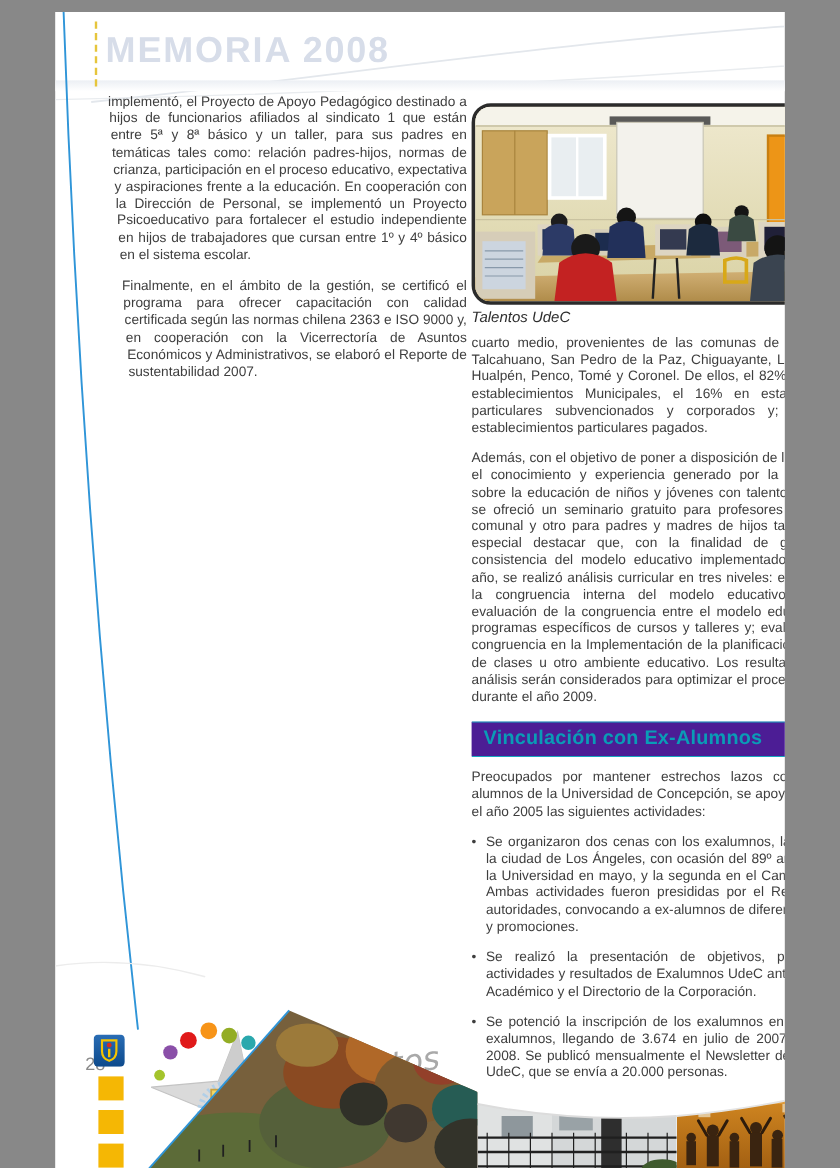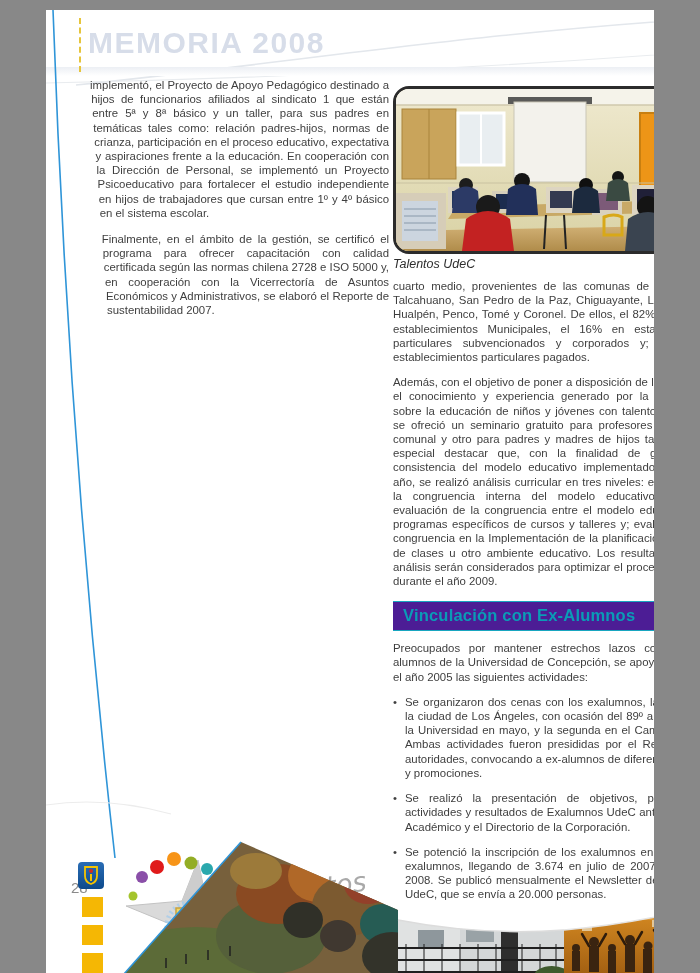--- a/index.html
+++ b/index.html
@@ -79,21 +79,21 @@
     <path d="M0,795 Q60,786 125,804" fill="none" stroke="#ececec" stroke-width="1.2"></path>
   </svg>
 
   <div class="hdr-dash"></div>
   <div class="hdr-title">MEMORIA 2008</div>
 
   <div class="col-left">
     <div class="diag-float"></div>
 
     <p class="body-text" style="margin:0">implementó, el Proyecto de Apoyo Pedagógico destinado a hijos de funcionarios afiliados al sindicato 1 que están entre 5ª y 8ª básico y un taller, para sus padres en temáticas tales como: relación padres-hijos, normas de crianza, participación en el proceso educativo, expectativa y aspiraciones frente a la educación. En cooperación con la Dirección de Personal, se implementó un Proyecto Psicoeducativo para fortalecer el estudio independiente en hijos de trabajadores que cursan entre 1º y 4º básico en el sistema escolar.</p>
-    <p class="body-text mt12" style="margin-bottom:0">Finalmente, en el ámbito de la gestión, se certificó el programa para ofrecer capacitación con calidad certificada según las normas chilena 2728 e ISO 5000 y, en cooperación con la Vicerrectoría de Asuntos Económicos y Administrativos, se elaboró el Reporte de sustentabilidad 2007.</p>
+    <p class="body-text mt12" style="margin-bottom:0">Finalmente, en el ámbito de la gestión, se certificó el programa para ofrecer capacitación con calidad certificada según las normas chilena 2363 e ISO 9000 y, en cooperación con la Vicerrectoría de Asuntos Económicos y Administrativos, se elaboró el Reporte de sustentabilidad 2007.</p>
 
     <svg class="talentos-logo" width="280" height="130" viewBox="0 0 280 130">
 
       <polygon points="92,12 101,56 142,64 105,79 124,124 84,92 44,122 64,76 20,58 76,53" fill="#dadada" stroke="#c3c3c3" stroke-width="1"></polygon>
       <polygon points="92,12 101,56 84,92 76,53" fill="#cdcdcd"></polygon>
       <polygon points="29,117 80,110 38,129" fill="#12a0a8"></polygon>
 
       <circle cx="84" cy="78" r="23" fill="none" stroke="#a9cdea" stroke-width="5" stroke-dasharray="2,3" opacity="0.85"></circle>
 
       <path d="M70,60 h28 v22 q0,14 -14,19 q-14,-5 -14,-19 Z" fill="#f2d766" stroke="#c9a23e" stroke-width="1.5"></path>

